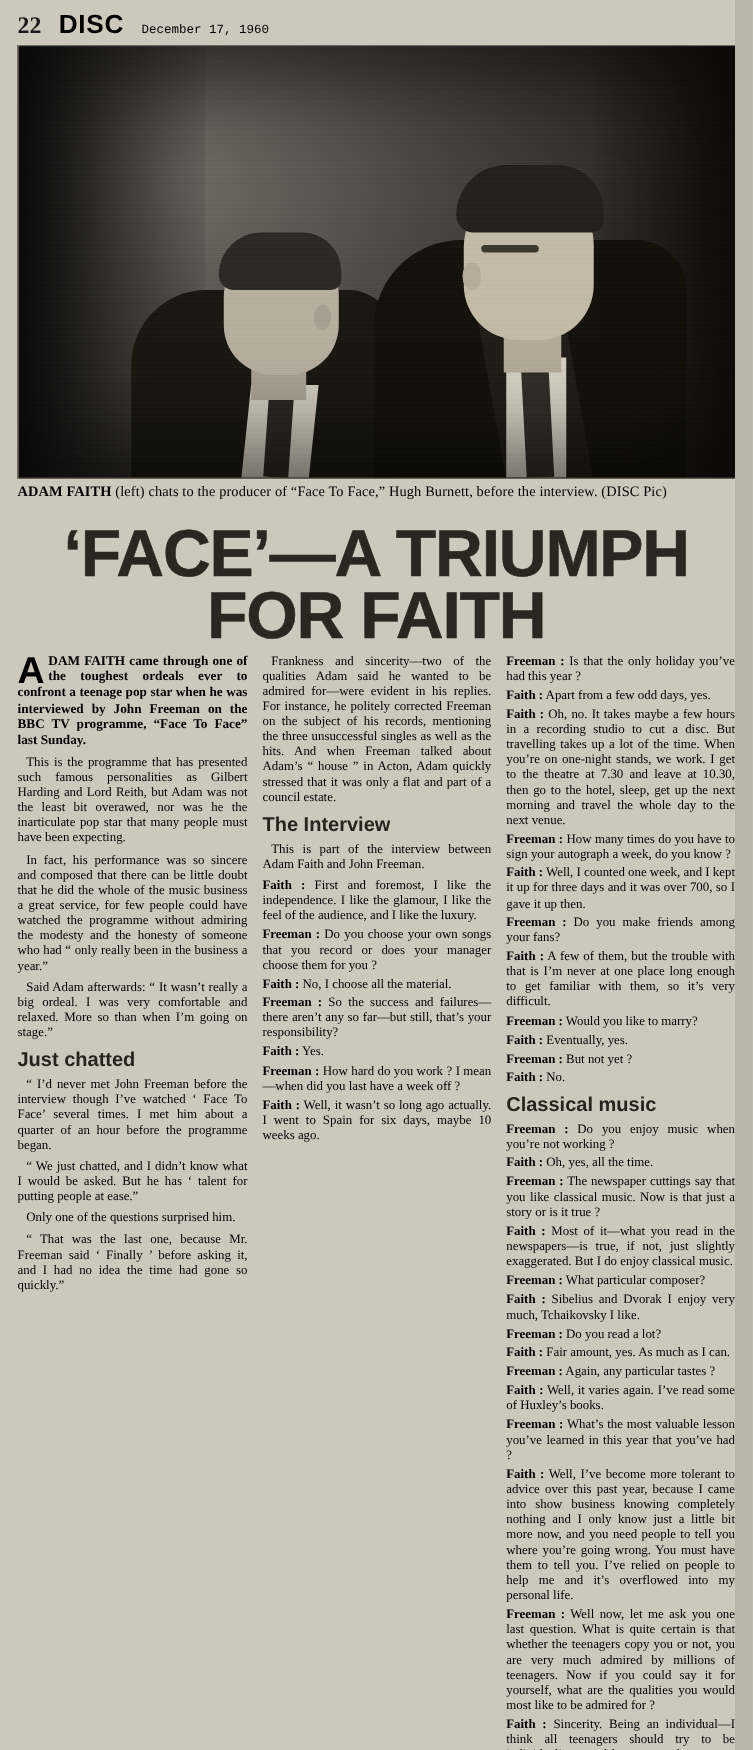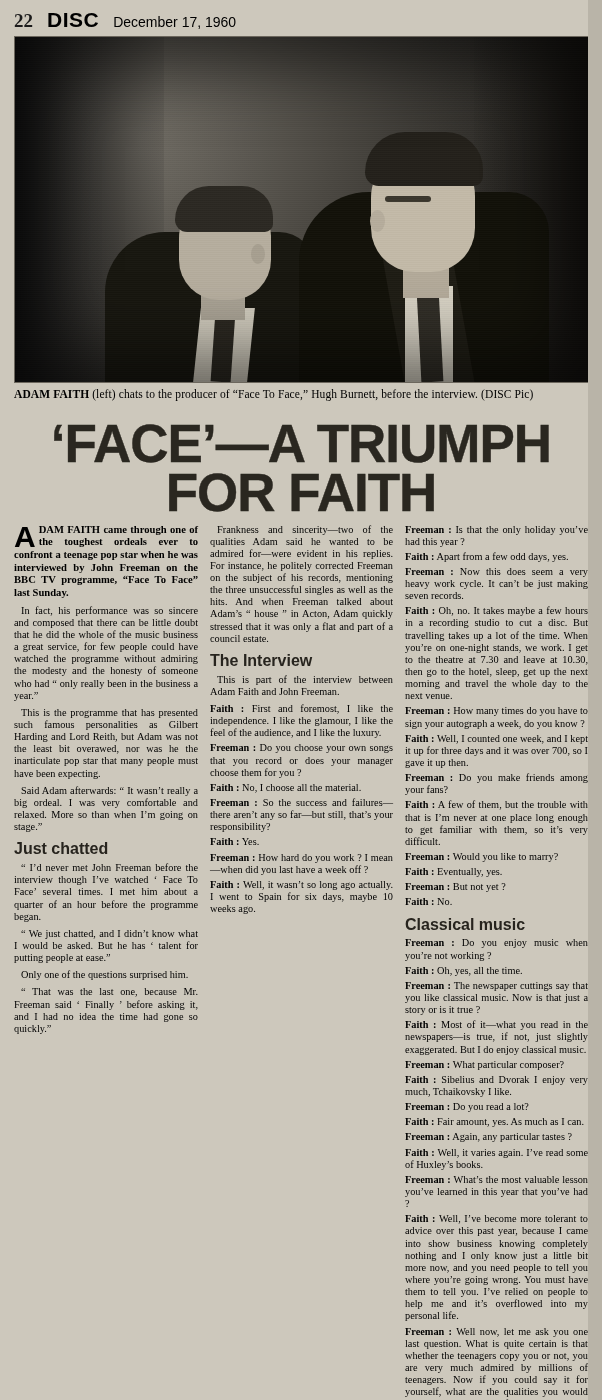--- a/index.html
+++ b/index.html
@@ -4,21 +4,21 @@
 <style>
   html,body{margin:0;padding:0;background:#b9b4a8;}
   body{width:602px;font-family:"Liberation Serif",serif;}
   .page{width:568px;height:1400px;background:#cdc8bc;position:relative;overflow:hidden;padding-left:20px;}
   .inner{position:absolute;left:14px;top:8px;width:574px;}
 
   
   .masthead{display:flex;align-items:baseline;gap:14px;padding-bottom:4px;}
   .folio{font-size:19px;font-weight:bold;color:#1b1b1b;}
   .mast-title{font-family:"Liberation Sans",sans-serif;font-weight:bold;font-size:21px;letter-spacing:.5px;}
-  .mast-date{font-size:14px;font-family:Liberation Sans, sans-serif;}
+  .mast-date{font-size:10px;font-family:Liberation Mono, monospace;}
 
   
   .photo-wrap{width:574px;height:345px;background:#2b2b2b;position:relative;overflow:hidden;border:1px solid #6c675d;}
   .ph-bg{position:absolute;inset:0;background:
       radial-gradient(circle at 22% 30%, #6f6b63 0%, #4a4741 38%, #2e2c28 70%, #1d1c19 100%);}
   .ph-grain{position:absolute;inset:0;opacity:.35;background:
       repeating-linear-gradient(0deg, rgba(255,255,255,.05) 0 1px, rgba(0,0,0,.05) 1px 2px);}
   .ph-dark-l{position:absolute;left:0;top:0;width:26%;height:100%;background:linear-gradient(90deg,#111 0%,rgba(20,20,20,.1) 100%);}
   .ph-dark-r{position:absolute;right:0;top:0;width:20%;height:100%;background:linear-gradient(270deg,#14120f 0%,rgba(20,20,20,.05) 100%);}
   
@@ -114,22 +114,22 @@
     <span>‘FACE’—A TRIUMPH</span>
     <span class="l2">FOR FAITH</span>
   </div>
 
   <div class="cols">
 
     <div class="col c1">
       <p class="lead dropcap-para">
         <span class="dropcap">A</span><span>DAM FAITH came through one of the toughest ordeals ever to confront a teenage pop star when he was interviewed by John Freeman on the BBC TV programme, “Face To Face” last Sunday.</span>
       </p>
+      <p>This is the programme that has presented such famous personalities as Gilbert Harding and Lord Reith, but Adam was not the least bit overawed, nor was he the inarticulate pop star that many people must have been expecting.</p>
       <p>In fact, his performance was so sincere and composed that there can be little doubt that he did the whole of the music business a great service, for few people could have watched the programme without admiring the modesty and the honesty of someone who had “ only really been in the business a year.”</p>
-      <p>This is the programme that has presented such famous personalities as Gilbert Harding and Lord Reith, but Adam was not the least bit overawed, nor was he the inarticulate pop star that many people must have been expecting.</p>
       <p>Said Adam afterwards: “ It wasn’t really a big ordeal. I was very comfortable and relaxed. More so than when I’m going on stage.”</p>
       <div class="subhead">Just chatted</div>
       <p>“ I’d never met John Freeman before the interview though I’ve watched ‘ Face To Face’ several times. I met him about a quarter of an hour before the programme began.</p>
       <p>“ We just chatted, and I didn’t know what I would be asked. But he has ‘ talent for putting people at ease.”</p>
       <p>Only one of the questions surprised him.</p>
       <p>“ That was the last one, because Mr. Freeman said ‘ Finally ’ before asking it, and I had no idea the time had gone so quickly.”</p>
     </div>
 
     <div class="col c2">
       <p>Frankness and sincerity—two of the qualities Adam said he wanted to be admired for—were evident in his replies. For instance, he politely corrected Freeman on the subject of his records, mentioning the three unsuccessful singles as well as the hits. And when Freeman talked about Adam’s “ house ” in Acton, Adam quickly stressed that it was only a flat and part of a council estate.</p>
@@ -143,21 +143,20 @@
         <p class="qa"><b>Faith :</b><span> Yes.</span></p>
         <p class="qa"><b>Freeman :</b><span> How hard do you work ? I mean—when did you last have a week off ?</span></p>
         <p class="qa"><b>Faith :</b><span> Well, it wasn’t so long ago actually. I went to Spain for six days, maybe 10 weeks ago.</span></p>
       </div>
     </div>
 
     <div class="col c3 col-right-qa">
       <div>
         <p class="qa"><b>Freeman :</b><span> Is that the only holiday you’ve had this year ?</span></p>
         <p class="qa"><b>Faith :</b><span> Apart from a few odd days, yes.</span></p>
-        <p class="qa"><b>Freeman :</b><span> Now this does seem a very heavy work cycle. It can’t be just making seven records.</span></p>
         <p class="qa"><b>Faith :</b><span> Oh, no. It takes maybe a few hours in a recording studio to cut a disc. But travelling takes up a lot of the time. When you’re on one-night stands, we work. I get to the theatre at 7.30 and leave at 10.30, then go to the hotel, sleep, get up the next morning and travel the whole day to the next venue.</span></p>
         <p class="qa"><b>Freeman :</b><span> How many times do you have to sign your autograph a week, do you know ?</span></p>
         <p class="qa"><b>Faith :</b><span> Well, I counted one week, and I kept it up for three days and it was over 700, so I gave it up then.</span></p>
         <p class="qa"><b>Freeman :</b><span> Do you make friends among your fans?</span></p>
         <p class="qa"><b>Faith :</b><span> A few of them, but the trouble with that is I’m never at one place long enough to get familiar with them, so it’s very difficult.</span></p>
         <p class="qa"><b>Freeman :</b><span> Would you like to marry?</span></p>
         <p class="qa"><b>Faith :</b><span> Eventually, yes.</span></p>
         <p class="qa"><b>Freeman :</b><span> But not yet ?</span></p>
         <p class="qa"><b>Faith :</b><span> No.</span></p>
       </div>

